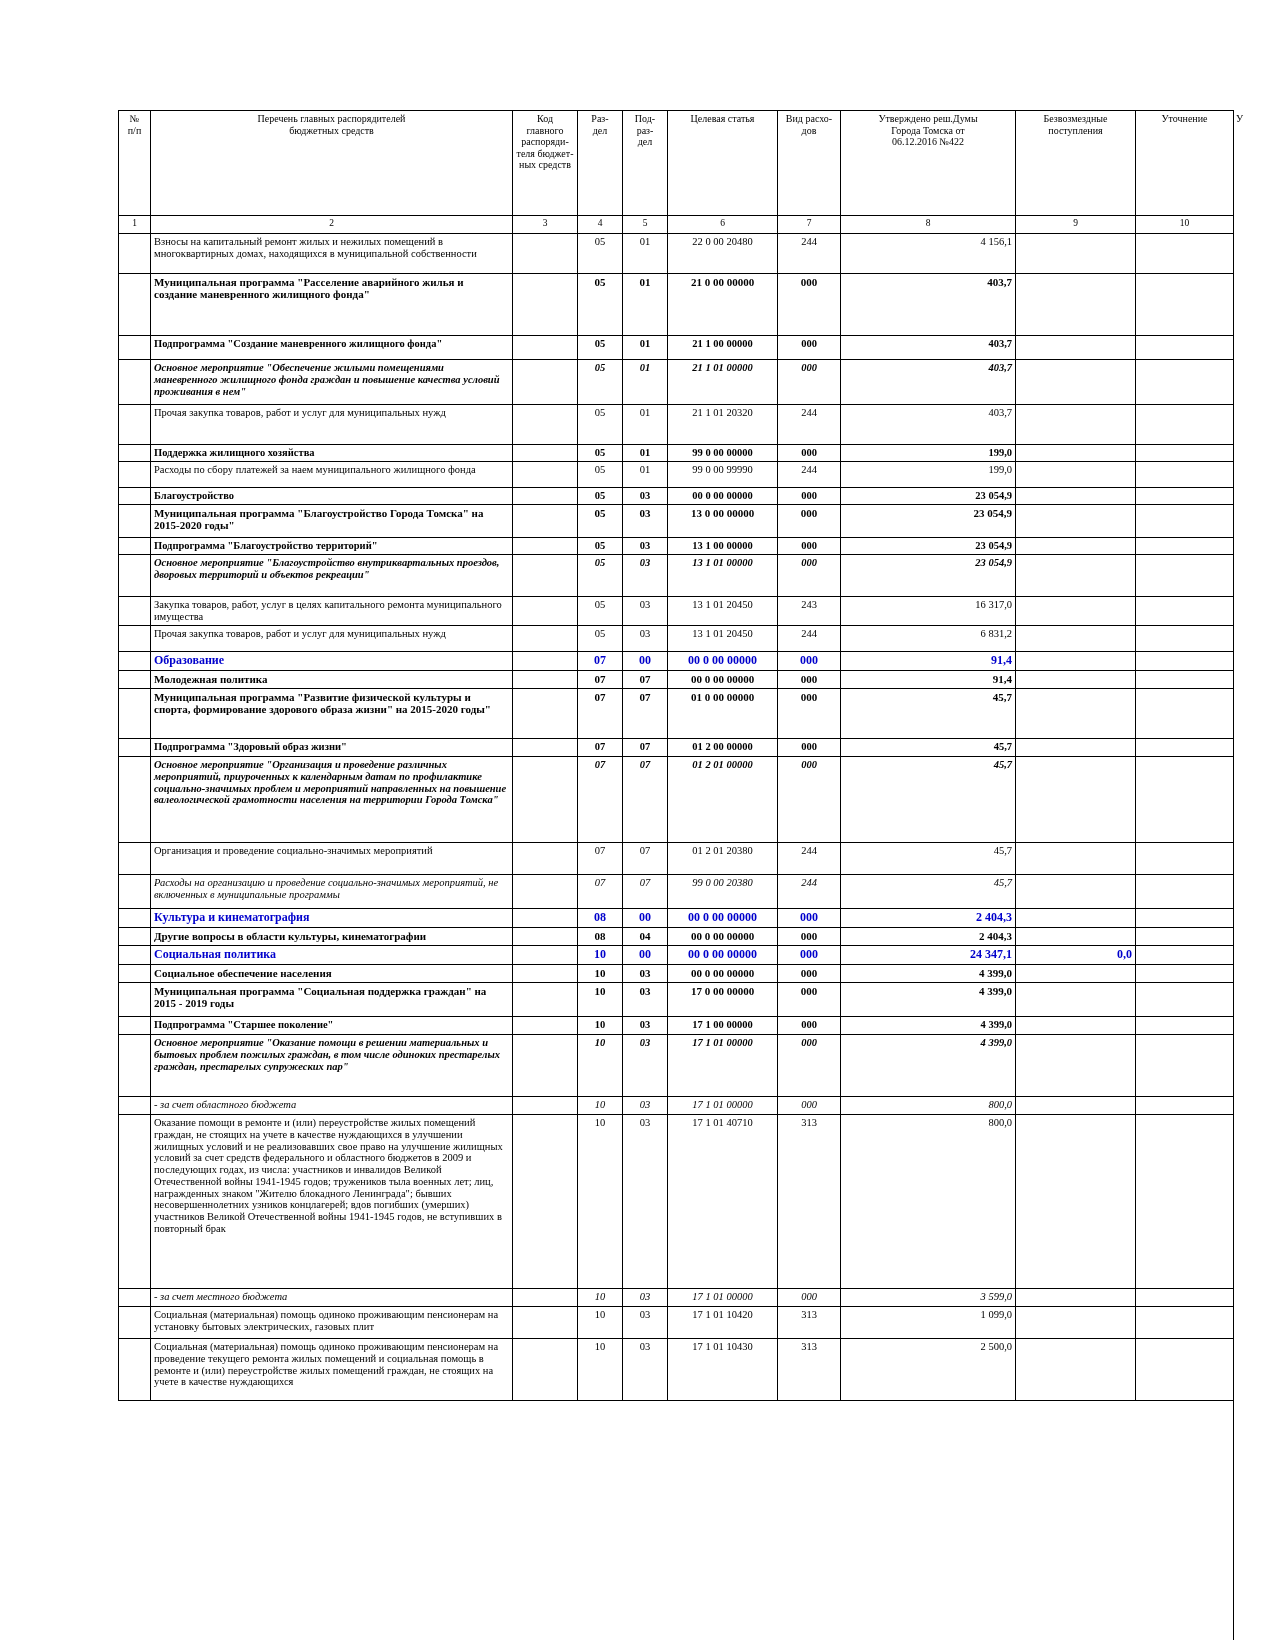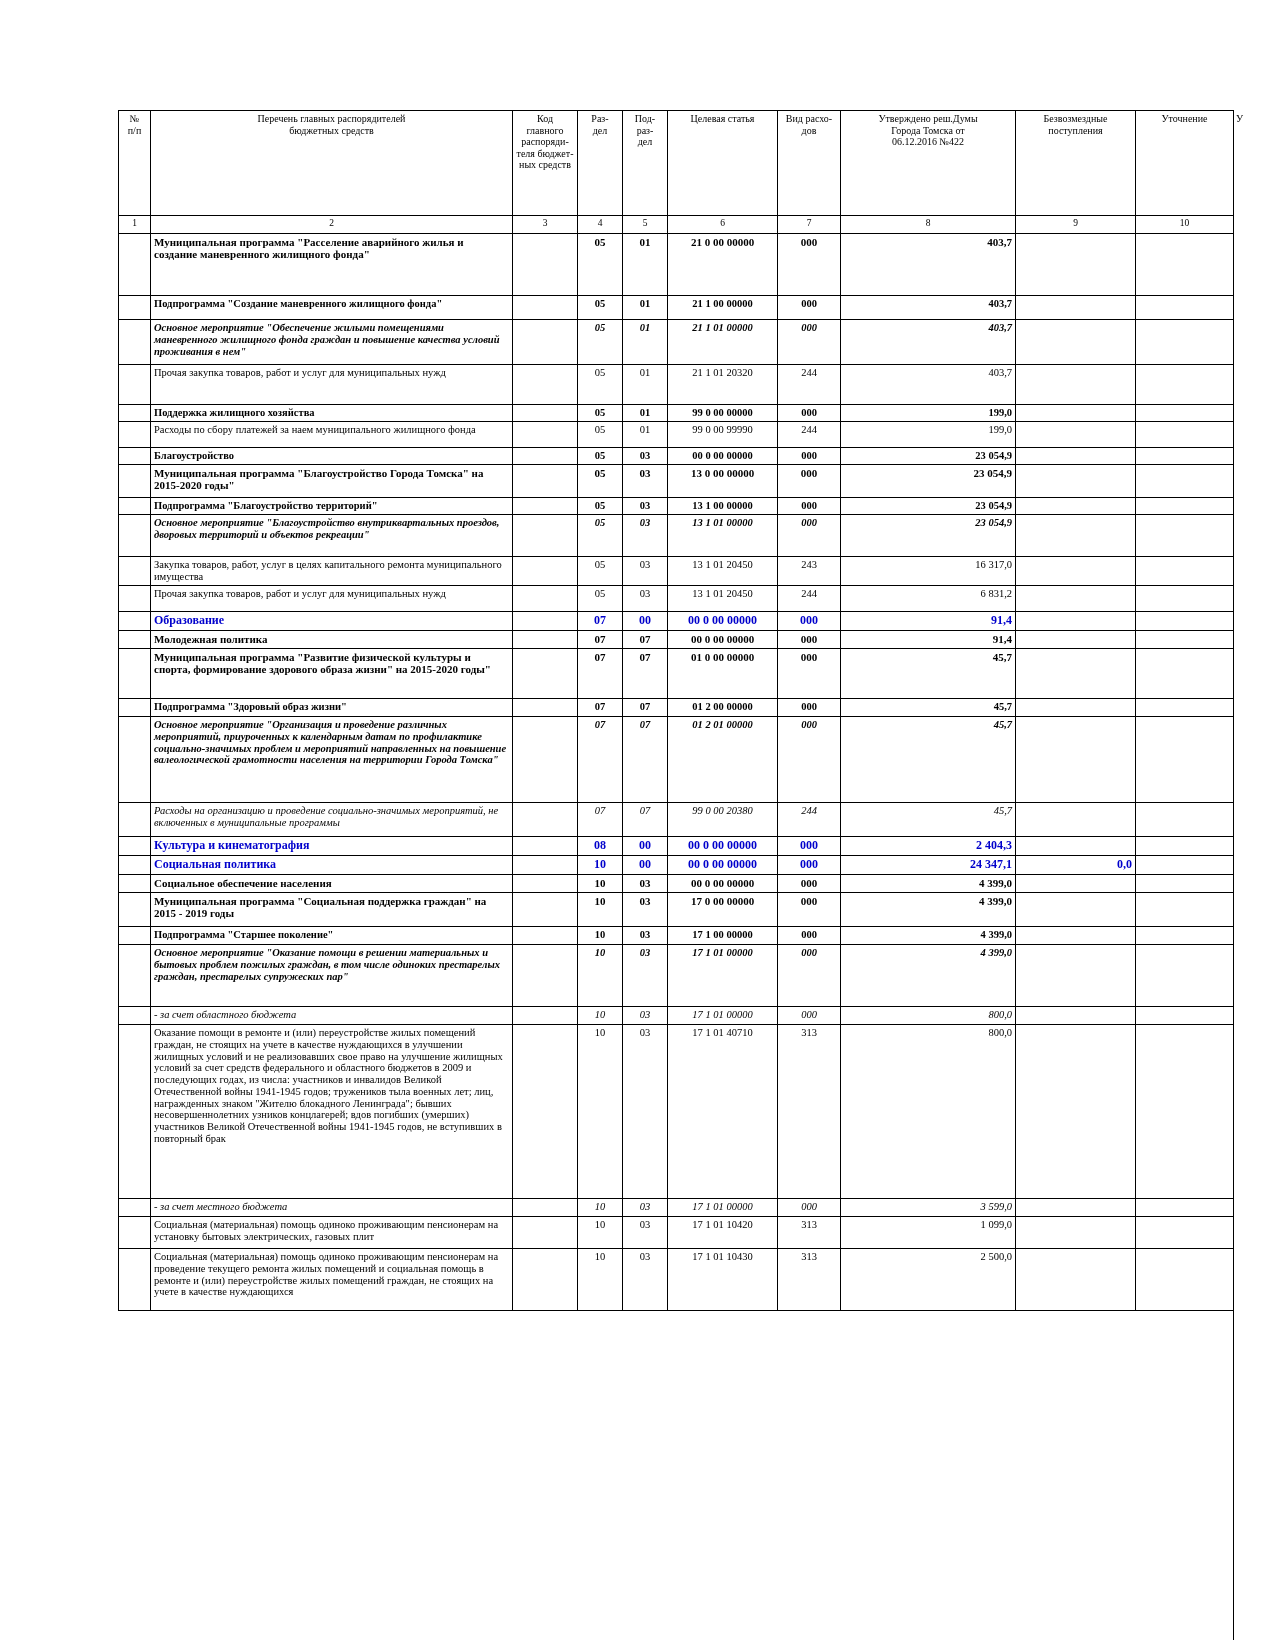--- a/index.html
+++ b/index.html
@@ -151,20 +151,32 @@
         <td>4</td>
         <td>5</td>
         <td>6</td>
         <td>7</td>
         <td>8</td>
         <td>9</td>
         <td>10</td>
       </tr>
     </thead>
     <tbody id="tbody">
+        <tr style="height: 40px;">
+          <td class="c"></td>
+          <td class="l">Взносы на капитальный ремонт жилых и нежилых помещений в многоквартирных домах, находящихся в муниципальной собственности</td>
+          <td class="c"></td>
+          <td class="c">05</td>
+          <td class="c">01</td>
+          <td class="c">22 0 00 20480</td>
+          <td class="c">244</td>
+          <td class="r">4 156,1</td>
+          <td class="r"></td>
+          <td class="r"></td>
+        </tr>
         <tr style="height: 62px;">
           <td class="c"></td>
           <td class="l b sz-med">Муниципальная программа "Расселение аварийного жилья и создание маневренного жилищного фонда"</td>
           <td class="c b sz-med"></td>
           <td class="c b sz-med">05</td>
           <td class="c b sz-med">01</td>
           <td class="c b sz-med">21 0 00 00000</td>
           <td class="c b sz-med">000</td>
           <td class="r b sz-med">403,7</td>
           <td class="r b sz-med"></td>
@@ -355,20 +367,32 @@
           <td class="l bi">Основное мероприятие "Организация и проведение различных мероприятий, приуроченных к календарным датам по профилактике социально-значимых проблем и мероприятий направленных на повышение валеологической грамотности населения на территории Города Томска"</td>
           <td class="c bi"></td>
           <td class="c bi">07</td>
           <td class="c bi">07</td>
           <td class="c bi">01 2 01 00000</td>
           <td class="c bi">000</td>
           <td class="r bi">45,7</td>
           <td class="r bi"></td>
           <td class="r bi"></td>
         </tr>
+        <tr style="height: 32px;">
+          <td class="c"></td>
+          <td class="l ind1">Организация и проведение социально-значимых мероприятий</td>
+          <td class="c"></td>
+          <td class="c">07</td>
+          <td class="c">07</td>
+          <td class="c">01 2 01 20380</td>
+          <td class="c">244</td>
+          <td class="r">45,7</td>
+          <td class="r"></td>
+          <td class="r"></td>
+        </tr>
         <tr style="height: 34px;">
           <td class="c"></td>
           <td class="l i ind1">Расходы на организацию и проведение социально-значимых мероприятий, не включенных в муниципальные программы</td>
           <td class="c i"></td>
           <td class="c i">07</td>
           <td class="c i">07</td>
           <td class="c i">99 0 00 20380</td>
           <td class="c i">244</td>
           <td class="r i">45,7</td>
           <td class="r i"></td>
@@ -379,20 +403,32 @@
           <td class="l b blue sz-big">Культура и кинематография</td>
           <td class="c b blue sz-big"></td>
           <td class="c b blue sz-big">08</td>
           <td class="c b blue sz-big">00</td>
           <td class="c b blue sz-big">00 0 00 00000</td>
           <td class="c b blue sz-big">000</td>
           <td class="r b blue sz-big">2 404,3</td>
           <td class="r b blue sz-big"></td>
           <td class="r b blue sz-big"></td>
         </tr>
+        <tr style="height: 18px;">
+          <td class="c"></td>
+          <td class="l b sz-med">Другие вопросы в области культуры, кинематографии</td>
+          <td class="c b sz-med"></td>
+          <td class="c b sz-med">08</td>
+          <td class="c b sz-med">04</td>
+          <td class="c b sz-med">00 0 00 00000</td>
+          <td class="c b sz-med">000</td>
+          <td class="r b sz-med">2 404,3</td>
+          <td class="r b sz-med"></td>
+          <td class="r b sz-med"></td>
+        </tr>
         <tr style="height: 19px;">
           <td class="c"></td>
           <td class="l b blue sz-big">Социальная политика</td>
           <td class="c b blue sz-big"></td>
           <td class="c b blue sz-big">10</td>
           <td class="c b blue sz-big">00</td>
           <td class="c b blue sz-big">00 0 00 00000</td>
           <td class="c b blue sz-big">000</td>
           <td class="r b blue sz-big">24 347,1</td>
           <td class="r b blue sz-big">0,0</td>

